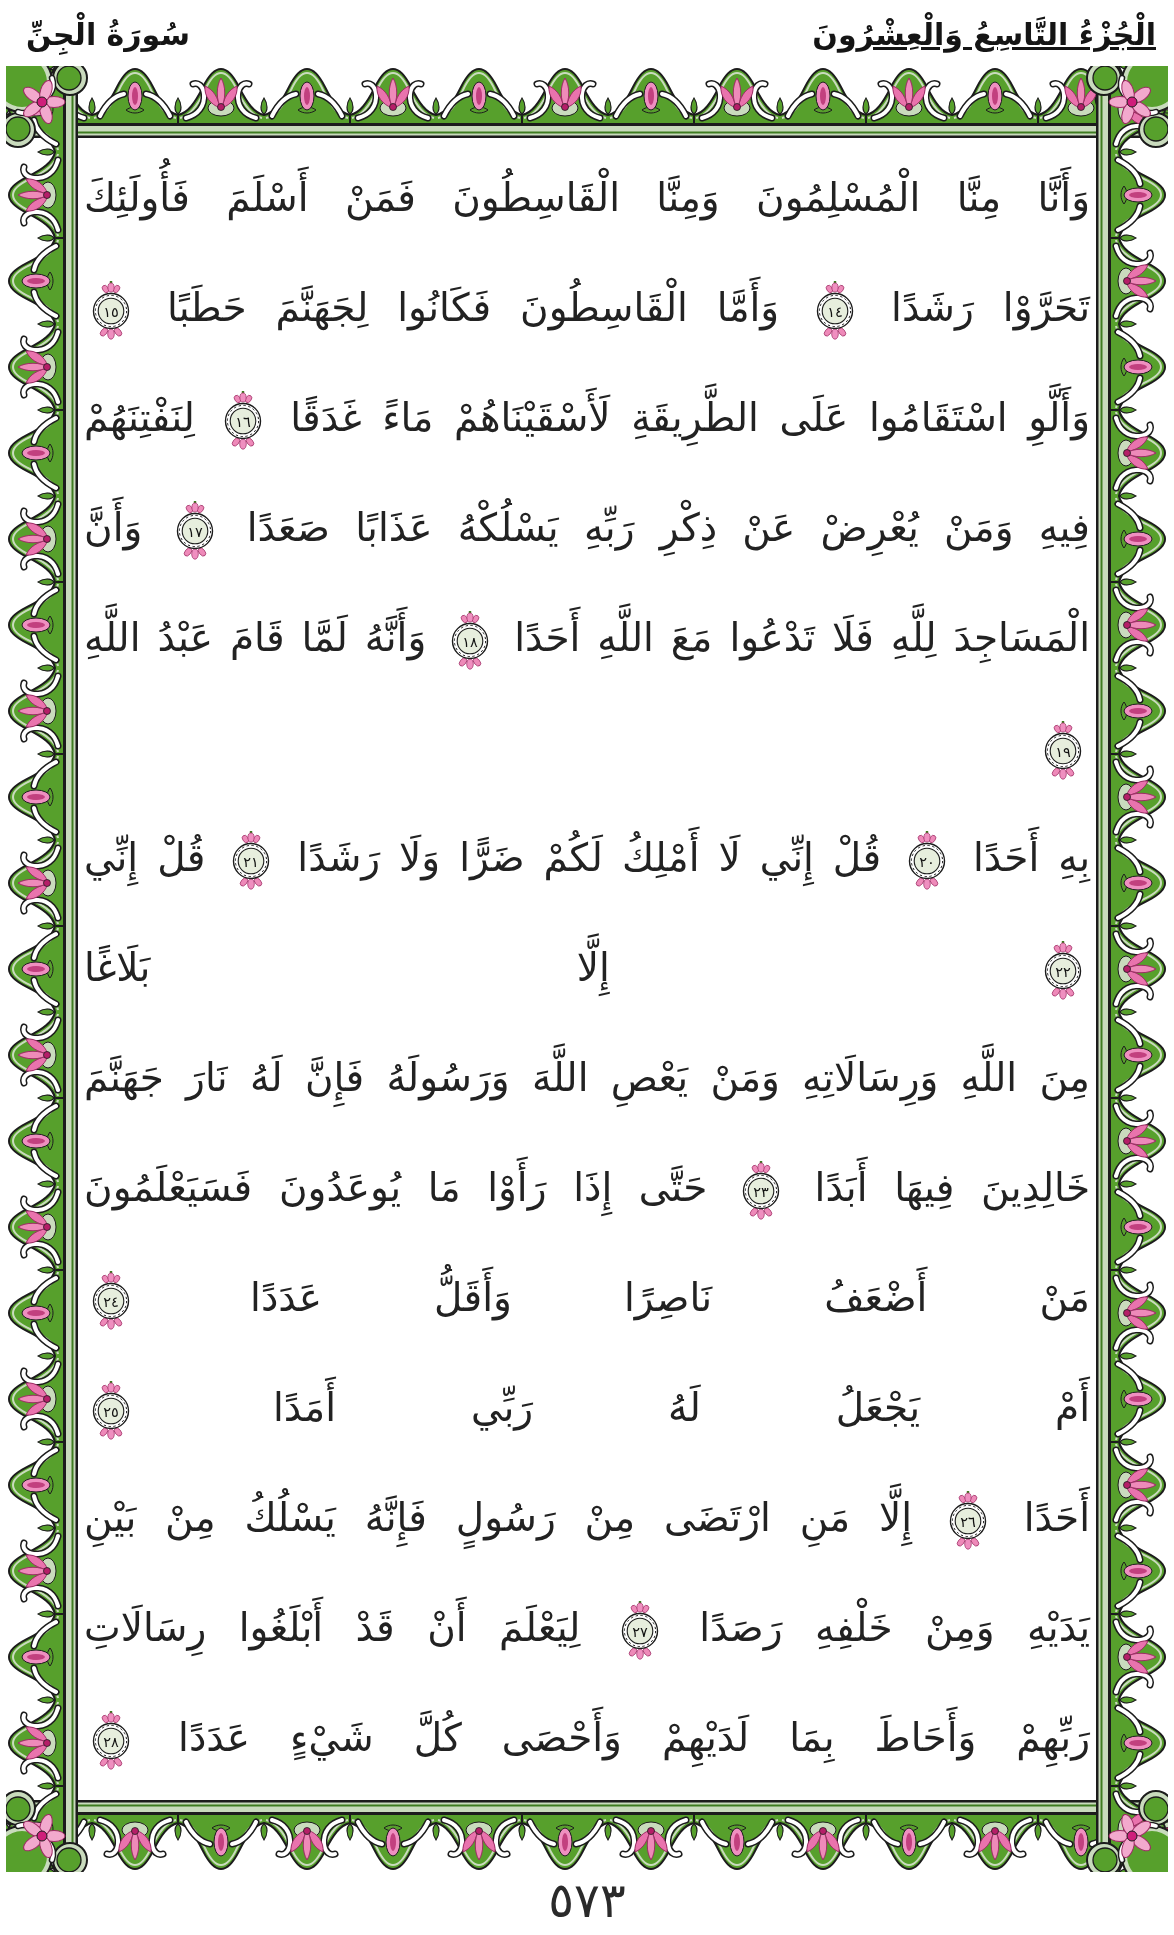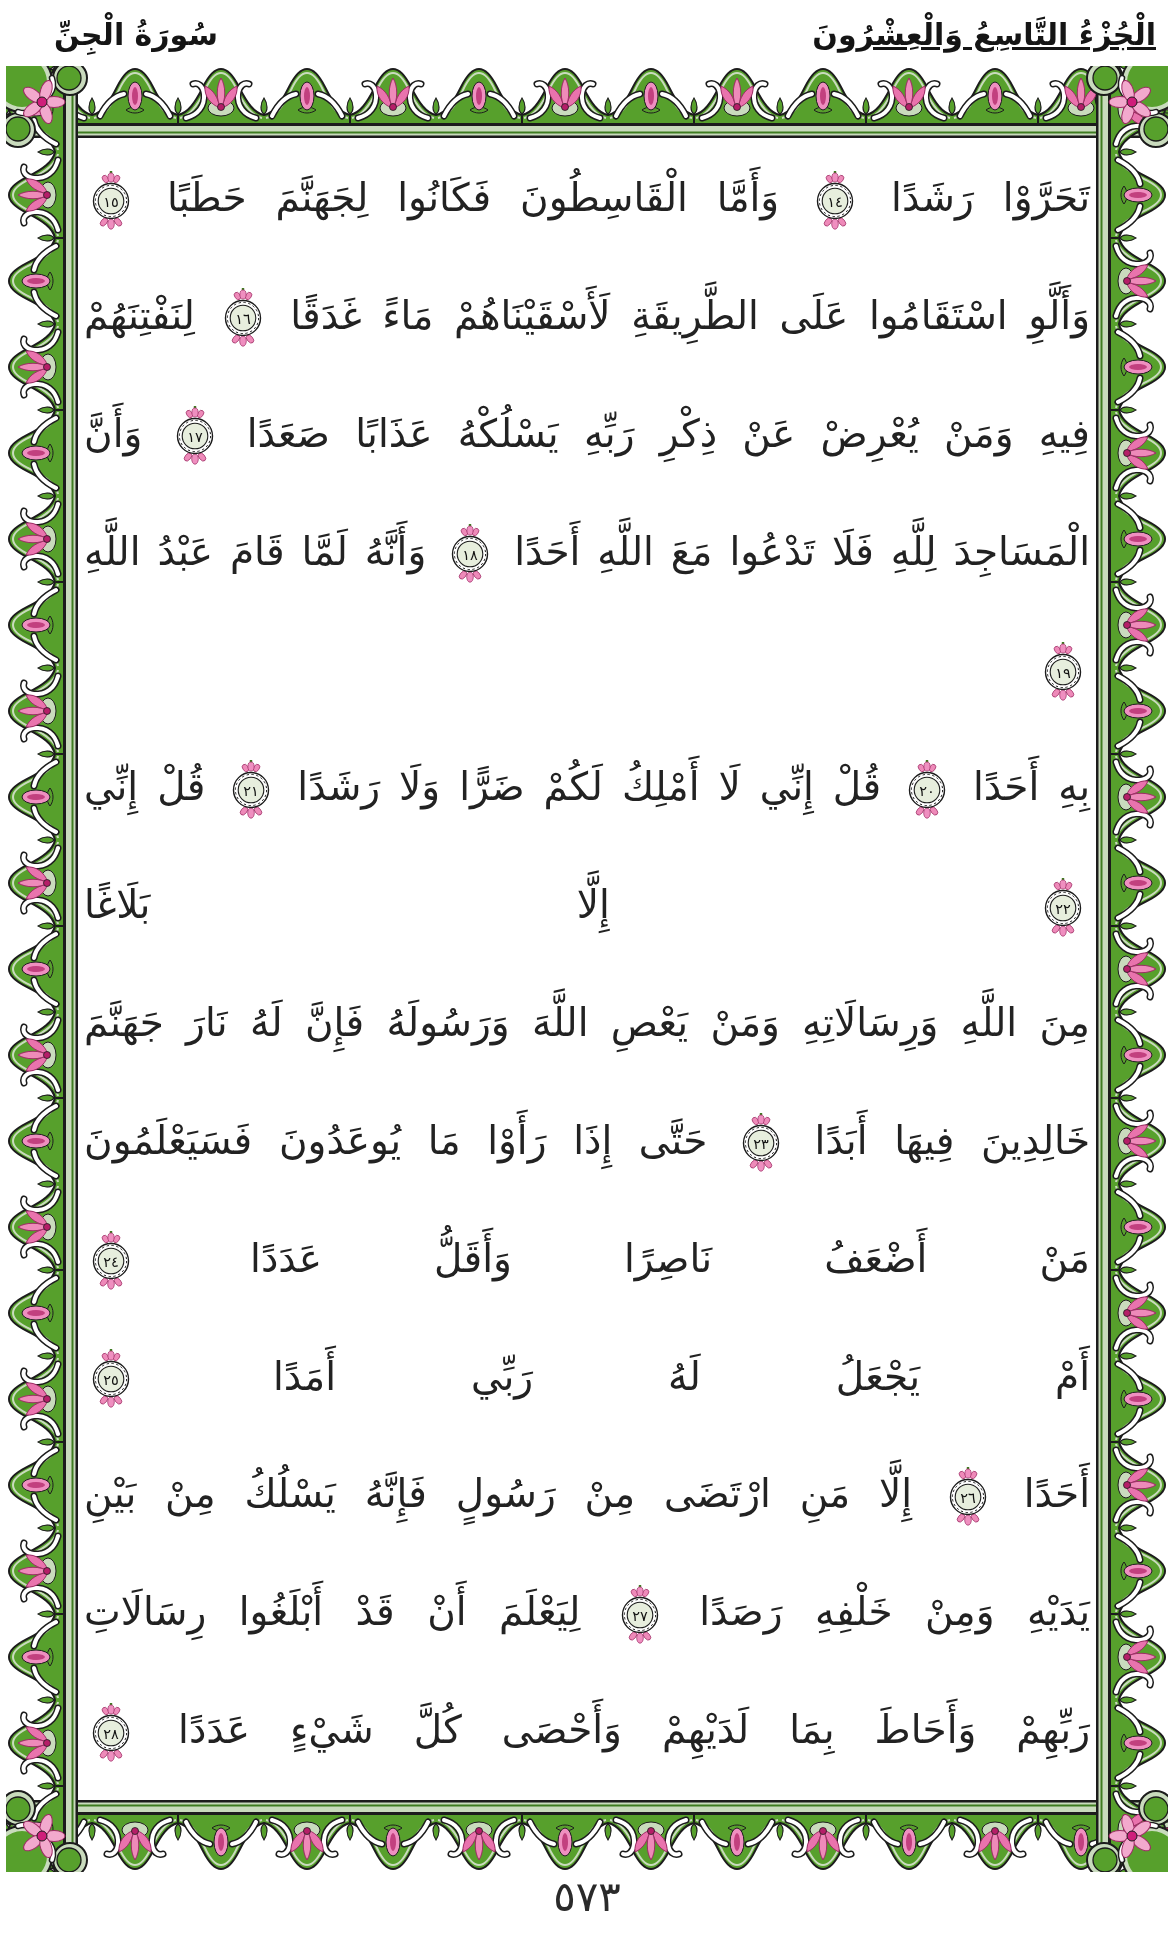--- a/index.html
+++ b/index.html
@@ -1,35 +1,35 @@
 <!DOCTYPE html>
 <html lang="ar" dir="rtl"><head>
 <meta charset="utf-8">
 <style>
   html,body{margin:0;padding:0;background:#ffffff;}
   #page{position:relative;width:1174px;height:1935px;background:#fff;overflow:hidden;
         font-family:"DejaVu Sans",sans-serif;color:#1c1c1c;}
   
   .hdr{position:absolute;top:6px;height:60px;font-weight:bold;font-size:30px;
-       line-height:58px;white-space:nowrap;color:#151515;margin-left:28px;}
+       line-height:58px;white-space:nowrap;color:#151515;}
   #hdr-juz{right:18px;text-decoration:underline;}
   #hdr-surah{left:26px;}
   
   #frame{position:absolute;left:6px;top:66px;width:1162px;height:1806px;}
   #frame svg{position:absolute;left:0;top:0;}
   
   #text-area{position:absolute;left:84px;top:144px;width:1006px;height:1650px;
              display:flex;flex-direction:column;direction:rtl;}
   .quran-line{flex:1;text-align:justify;text-align-last:justify;-moz-text-align-last:justify;
               font-size:39px;line-height:108px;white-space:nowrap;color:#222;}
   .ayah-text{letter-spacing:0px;}
   .verse-marker{vertical-align:middle;margin:0 5px;}
   
   #page-num{position:absolute;left:0;top:1872px;width:100%;text-align:center;
-            font-size:42px;color:#2a2a2a;}
+            font-size:48px;color:#2a2a2a;}
 </style>
 </head>
 <body>
 
 <div id="page">
 
   <div id="hdr-juz" class="hdr">الْجُزْءُ التَّاسِعُ وَالْعِشْرُونَ</div>
   <div id="hdr-surah" class="hdr">سُورَةُ الْجِنِّ</div>
 
   <div id="frame">
@@ -115,20 +115,21 @@
       <rect x="0" y="0" width="72" height="1806" fill="url(#bandLeft)"></rect>
       <rect x="1090" y="0" width="72" height="1806" fill="url(#bandRight)"></rect>
       <use href="#cornerart" xlink:href="#cornerart" transform="translate(2,2)"></use>
       <use href="#cornerart" xlink:href="#cornerart" transform="translate(1160,2) scale(-1,1)"></use>
       <use href="#cornerart" xlink:href="#cornerart" transform="translate(2,1804) scale(1,-1)"></use>
       <use href="#cornerart" xlink:href="#cornerart" transform="translate(1160,1804) scale(-1,-1)"></use>
     </svg>
   </div>
 
   <div id="text-area">
+      <div class="quran-line"><span class="ayah-text">وَأَنَّا مِنَّا الْمُسْلِمُونَ وَمِنَّا الْقَاسِطُونَ فَمَنْ أَسْلَمَ فَأُولَئِكَ</span> </div>
       <div class="quran-line"><span class="ayah-text">تَحَرَّوْا رَشَدًا</span> <svg class="verse-marker" width="44" height="60" viewBox="0 0 44 60">
           <path d="M22,0 L22,5" stroke="#3e7c20" stroke-width="2.4"></path>
           <ellipse cx="16.5" cy="8" rx="2.8" ry="4" transform="rotate(-35 16.5 8)" fill="#ee8ab9" stroke="#9c2a63" stroke-width="0.7"></ellipse>
           <ellipse cx="27.5" cy="8" rx="2.8" ry="4" transform="rotate(35 27.5 8)" fill="#ee8ab9" stroke="#9c2a63" stroke-width="0.7"></ellipse>
           <ellipse cx="22" cy="6.5" rx="3.1" ry="4.6" fill="#ef8fc0" stroke="#9c2a63" stroke-width="0.7"></ellipse>
           <ellipse cx="15" cy="51" rx="2.9" ry="4.6" transform="rotate(40 15 51)" fill="#ee8ab9" stroke="#9c2a63" stroke-width="0.7"></ellipse>
           <ellipse cx="29" cy="51" rx="2.9" ry="4.6" transform="rotate(-40 29 51)" fill="#ee8ab9" stroke="#9c2a63" stroke-width="0.7"></ellipse>
           <ellipse cx="22" cy="53" rx="3.3" ry="5.2" fill="#ef8fc0" stroke="#9c2a63" stroke-width="0.7"></ellipse>
           <circle cx="22" cy="30" r="17.5" fill="#ffffff" stroke="#1c1c1c" stroke-width="1.4"></circle>
           <circle cx="22" cy="30" r="15.6" fill="none" stroke="#1c1c1c" stroke-width="1" stroke-dasharray="2.3 2.6"></circle>

